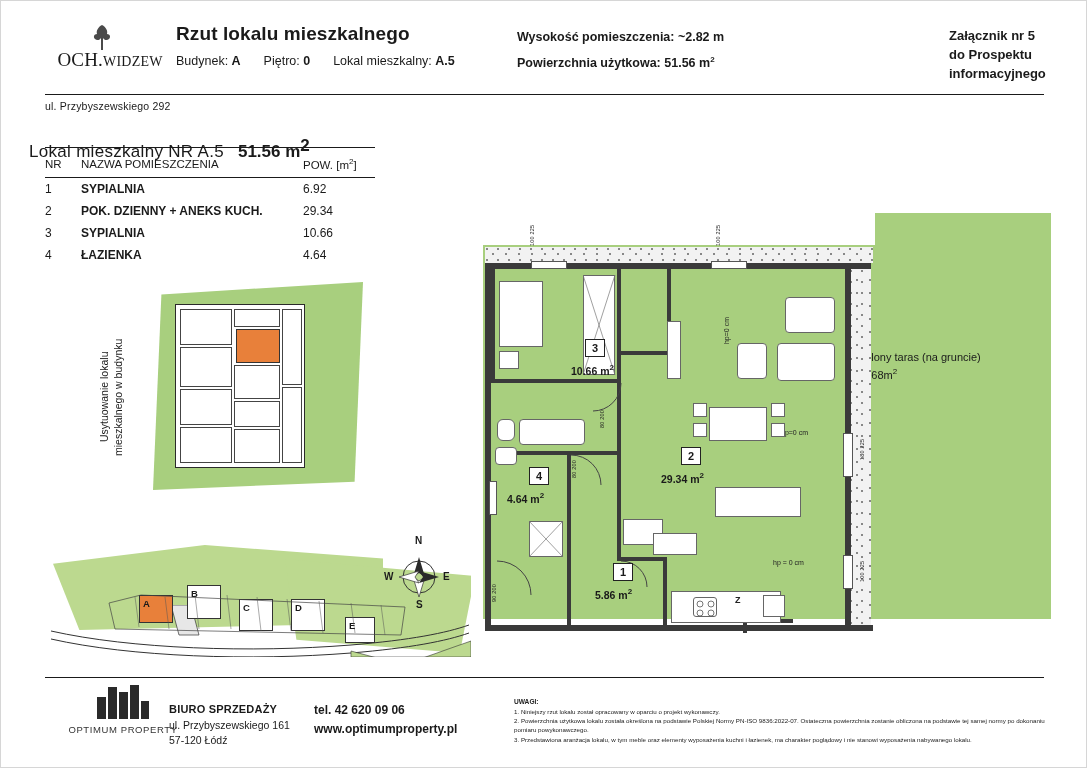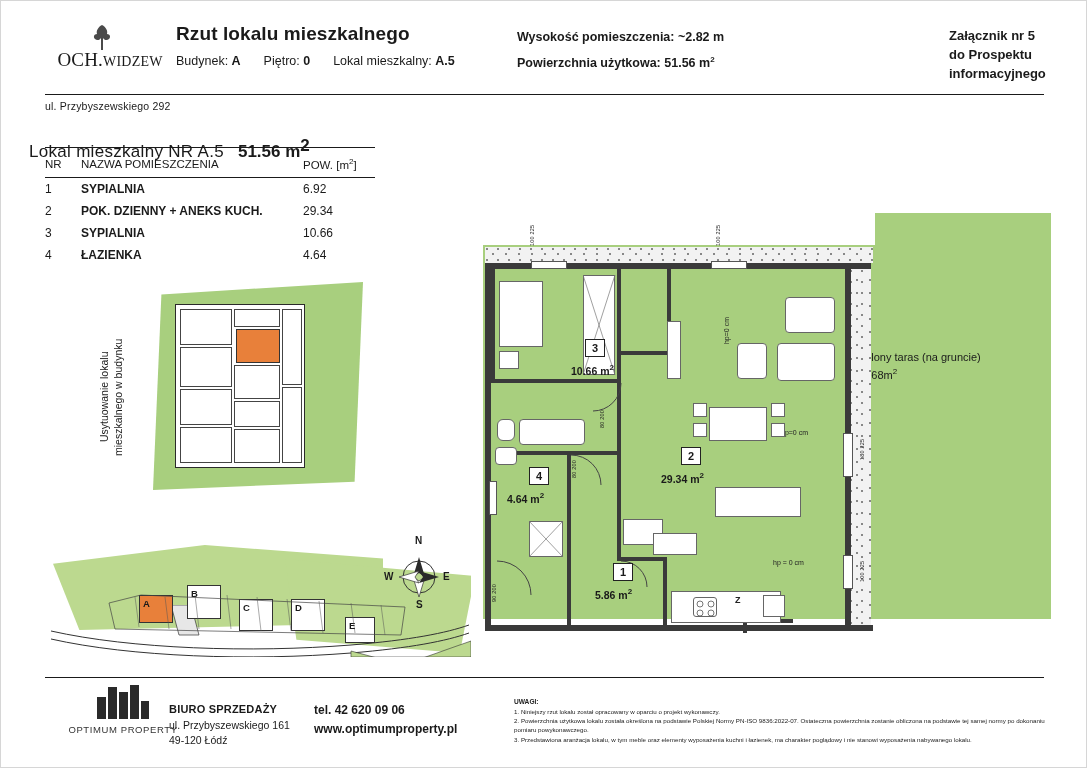--- a/index.html
+++ b/index.html
@@ -408,21 +408,21 @@
       <i style="left:22px; width:9px;  height:27px;"></i>
       <i style="left:33px; width:9px;  height:34px;"></i>
       <i style="left:44px; width:8px;  height:18px;"></i>
     </div>
     <div class="ft">OPTIMUM PROPERTY</div>
   </div>
 
   <div class="foot-biuro">
     <div class="b">BIURO SPRZEDAŻY</div>
     <div>ul. Przybyszewskiego 161</div>
-    <div>49-120 Łódź</div>
+    <div>57-120 Łódź</div>
   </div>
 
   <div class="foot-tel">
     <div>tel. 42 620 09 06</div>
     <div>www.optimumproperty.pl</div>
   </div>
 
   <div class="foot-notes">
     <div class="nb">UWAGI:</div>
     <div>1. Niniejszy rzut lokalu został opracowany w oparciu o projekt wykonawczy.</div>

